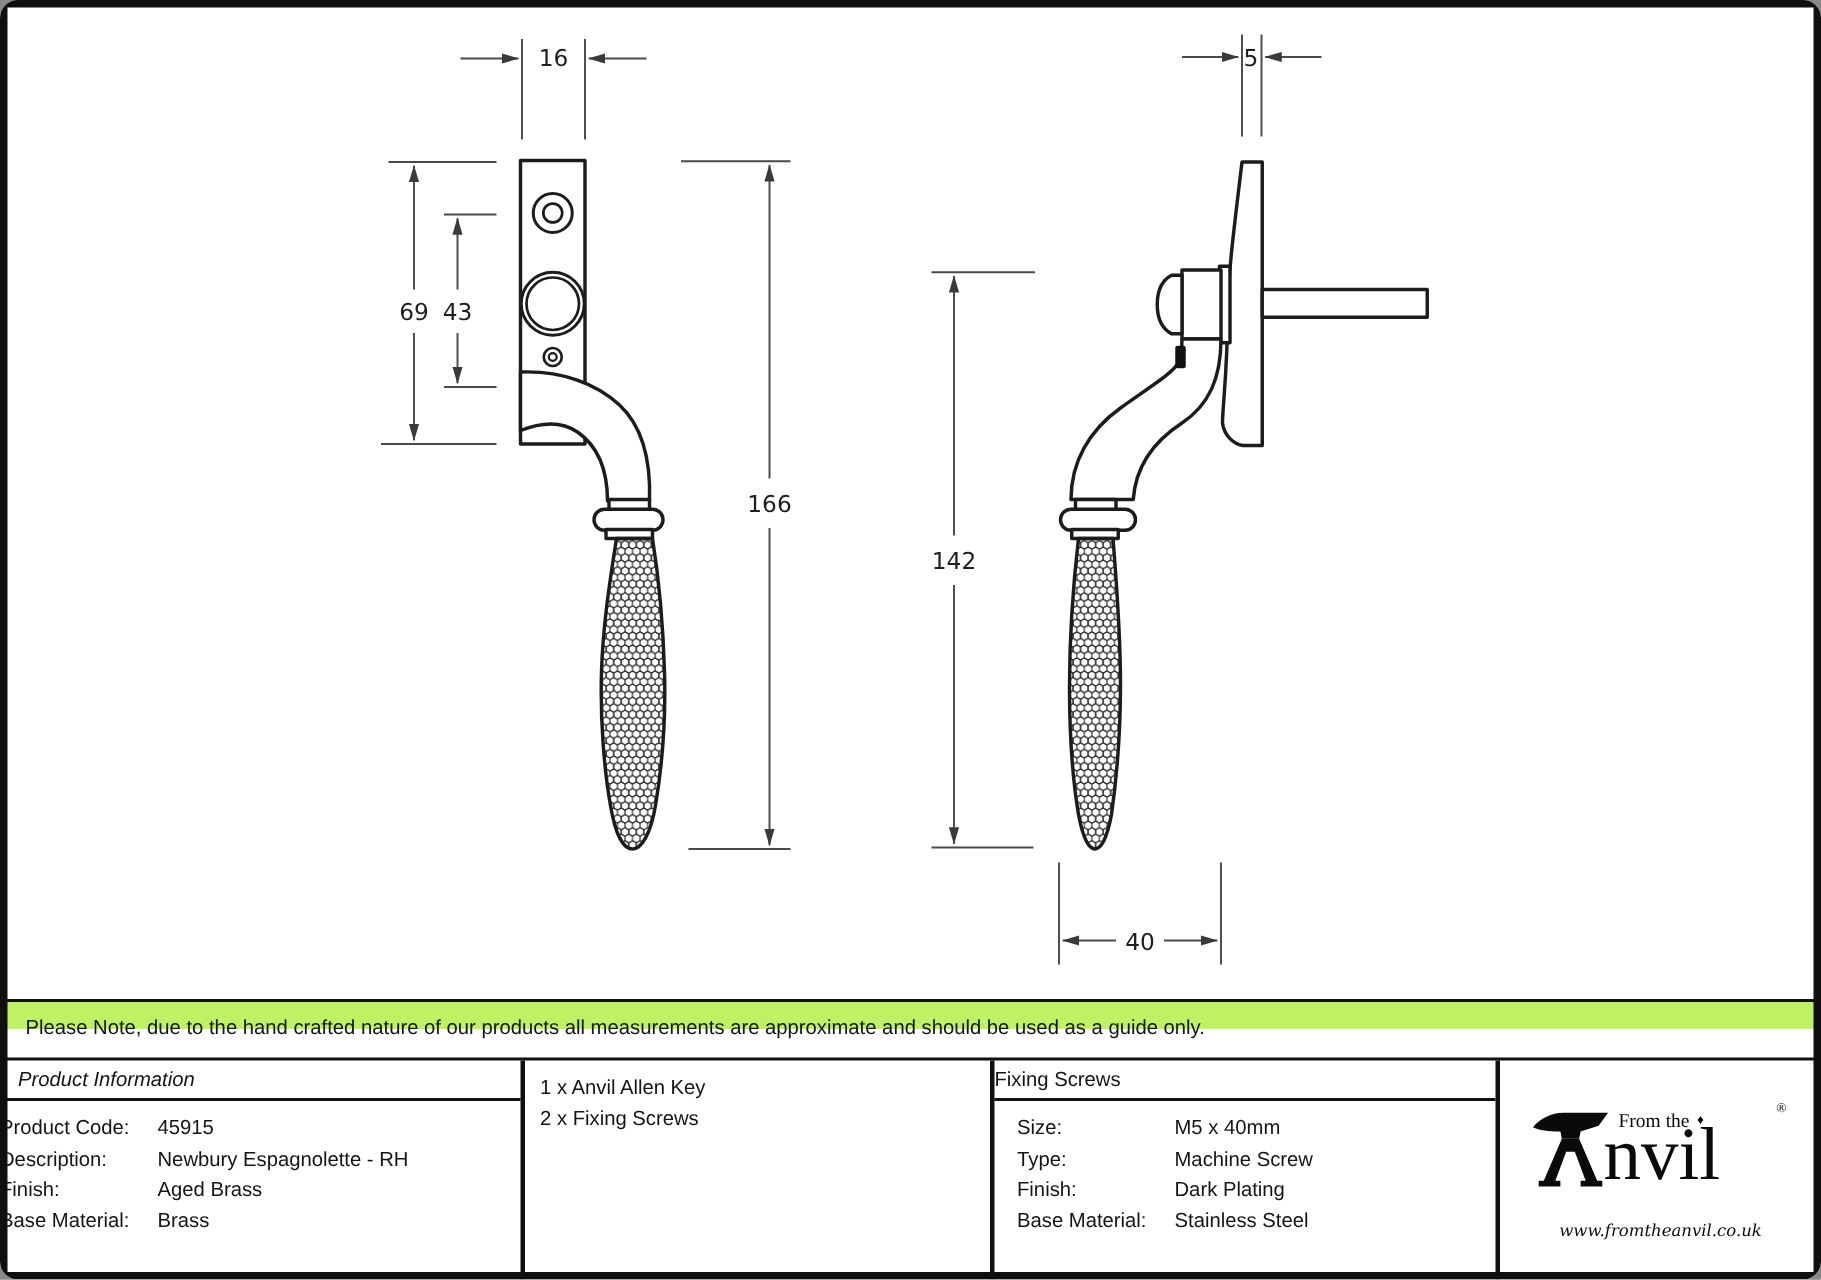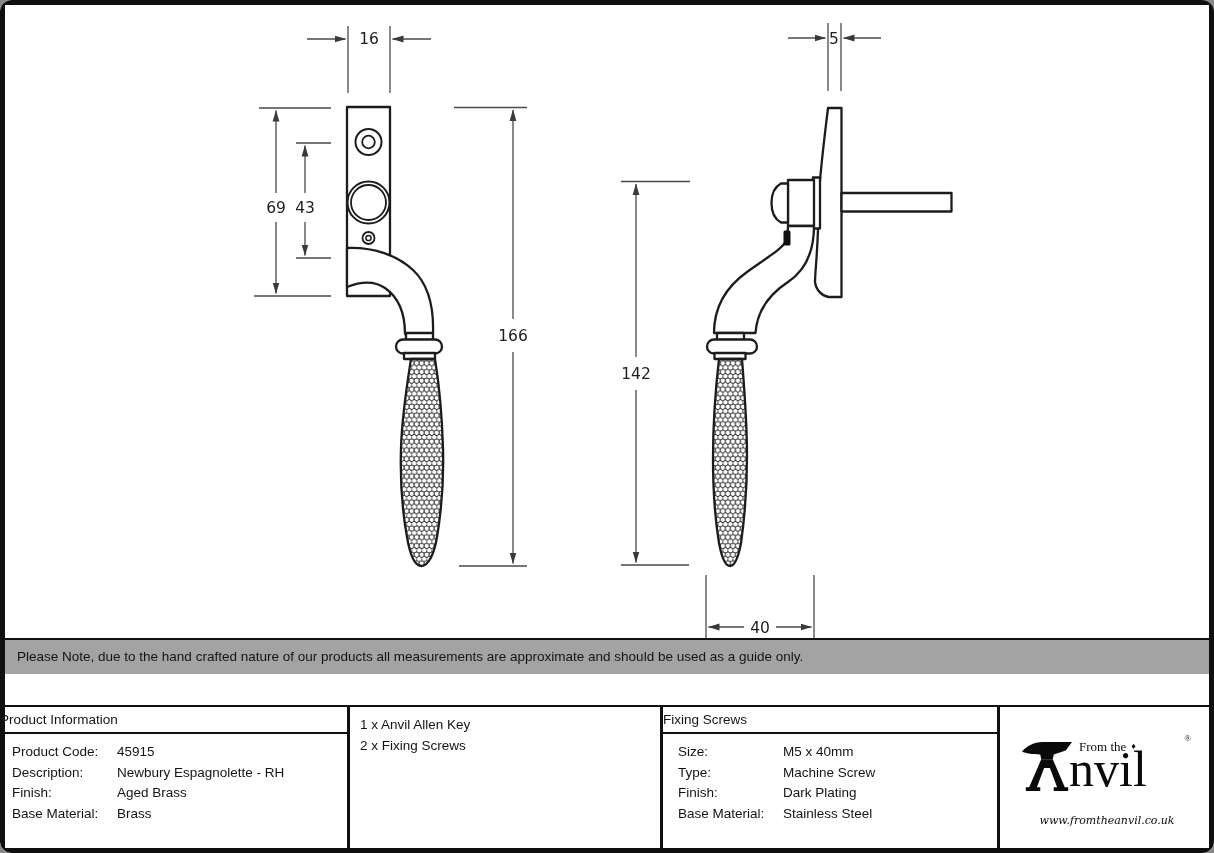--- a/index.html
+++ b/index.html
@@ -11,44 +11,44 @@
   }
   .sheet-border{position:absolute;inset:0;border:5px solid #0f0f0f;pointer-events:none;z-index:50;}
   svg text{font-family:"DejaVu Sans",sans-serif;}
   .dimtext{font-size:15.5px;fill:#1e1e1e;text-anchor:middle;}
   .outline{fill:#ffffff;stroke:#1c1c1c;stroke-width:2.3;stroke-linejoin:round;stroke-linecap:round;}
   .thin{fill:none;stroke:#1c1c1c;stroke-width:1.6;}
   .dimline{stroke:#4a4a4a;stroke-width:1.3;fill:none;}
   .griptex{stroke:#1c1c1c;stroke-width:2.3;stroke-linejoin:round;}
 
   .note-row{
-    position:absolute;left:0;right:0;top:638px;height:36px;
+    position:absolute;left:0;right:0;top:666px;height:20px;
     border-top:2.5px solid #101010;box-sizing:border-box;
-    line-height:33px;padding-left:17px;font-size:13.5px;background:#a3a3a3;z-index:5;
+    line-height:33px;padding-left:17px;font-size:13.5px;background:#bef264;z-index:5;
   }
   .spec-table{
     position:absolute;left:0;right:0;top:705px;bottom:0;
     border-top:2.5px solid #101010;box-sizing:border-box;
     display:flex;background:#fff;z-index:5;
   }
   .col{box-sizing:border-box;display:flex;flex-direction:column;}
   .col-1{width:350px;border-right:3px solid #101010;}
   .col-2{width:313px;border-right:3px solid #101010;}
   .col-3{width:337px;border-right:3px solid #101010;}
   .col-4{flex:1;display:flex;align-items:center;justify-content:center;}
   .cell-header{
     height:25px;border-bottom:2.5px solid #101010;box-sizing:content-box;
     font-size:13.5px;display:flex;align-items:center;
   }
-  .col-1 .cell-header{}
+  .col-1 .cell-header{padding-left:12px;font-style:italic;}
   .col-2 .cell-header{padding-left:10px;}
   .col-3 .cell-header{}
   .cell-body{flex:1;padding-top:8px;font-size:13.5px;}
   .kv-row{display:flex;line-height:20.5px;}
-  .col-1 .kv-row{padding-left:12px;}
+  .col-1 .kv-row{padding-left:0;}
   .col-3 .kv-row{padding-left:15px;}
   .kv-label{width:105px;flex:none;}
   .pc-item{line-height:20.5px;padding-left:10px;}
 
   
   .logo{position:relative;width:172px;height:94px;}
   .anvil-a{position:absolute;left:0;top:4px;}
   .fromthe{
     position:absolute;left:58px;top:6px;font-family:"Liberation Serif",serif;
     font-size:13px;color:#0a0a0a;white-space:nowrap;

